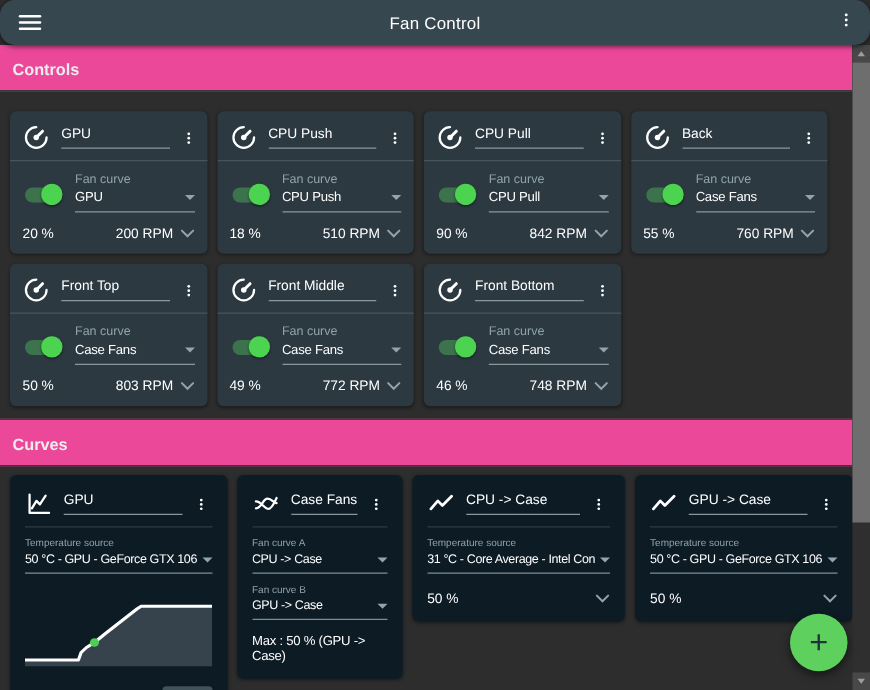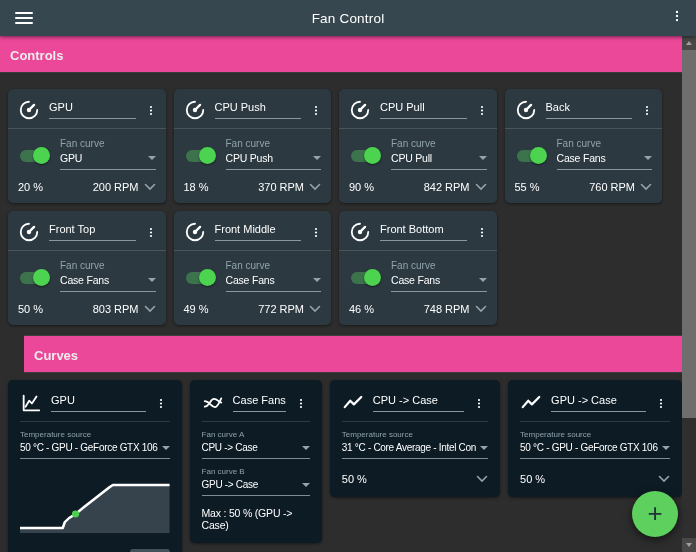--- a/index.html
+++ b/index.html
@@ -1,31 +1,31 @@
 <!DOCTYPE html>
 <html><head>
 <meta charset="utf-8">
 <style>
   * { margin:0; padding:0; box-sizing:border-box; }
   html,body { width:696px; height:552px; overflow:hidden; }
   body { font-family:"Liberation Sans", sans-serif; background:#2d2d2d; position:relative; color:#fff; }
 
   
   .app-bar { position:absolute; top:0; left:0; width:696px; height:36px; background:#37474f;
-             display:flex; align-items:center; z-index:5; box-shadow:0 1px 4px rgba(0,0,0,.55); }
+             display:flex; align-items:center; z-index:5; box-shadow:0 1px 4px rgba(0,0,0,.55);border-radius:12px; }
   .hamburger { margin-left:15px; display:flex; flex-direction:column; gap:3px; cursor:pointer; }
   .hamburger span { width:18px; height:2px; background:#fff; border-radius:1px; }
   .app-title { position:absolute; left:0; right:0; text-align:center; font-size:13.5px; font-weight:500; letter-spacing:.2px; }
   .app-kebab { margin-left:auto; margin-right:8px; padding:2px 4px; cursor:pointer; }
 
   .content { position:absolute; top:36px; left:0; right:14px; bottom:0; background:#2d2d2d; overflow:hidden; }
 
   .section-header { padding:12px 10px 9px; font-size:13px; font-weight:bold; color:#ededed;
                     background:#ec4899; border-bottom:1px solid #3a3a3a; }
-  .section-header.bordered-top { border-top:1px solid #3f3f3f;margin-left:24px; }
+  .section-header.bordered-top { border-top:1px solid #3f3f3f; }
 
   .cards { display:grid; grid-template-columns:repeat(4,1fr); gap:8px; padding:16px 20px 10px 8px; align-items:start; }
   .cards.curves-grid { padding-top:7px; }
 
   
   .ctl-card { background:#2c3941; border-radius:5px; padding:8px 0; box-shadow:0 1px 3px rgba(0,0,0,.45); }
   .card-header { display:flex; align-items:center; padding:2px 6px 0 10px; }
   .icon { display:flex; align-items:center; justify-content:center; flex:0 0 auto; }
   .card-header .icon { margin-right:9px; }
   .name-wrap { flex:1; min-width:0; margin-right:6px; }
@@ -172,21 +172,21 @@
         <div class="dd-label">Fan curve</div>
         <div class="dd-row">
           <span class="dd-value">CPU Push</span>
           <span class="caret"></span>
         </div>
       </div>
     </div>
     <div class="ctl-footer">
       <span class="pct">18 %</span>
       <span class="rpm-wrap">
-        <span class="rpm">370 RPM</span>
+        <span class="rpm">510 RPM</span>
         <svg width="12" height="8" viewBox="0 0 12 8">
               <polyline points="1.5,1.5 6,6 10.5,1.5" fill="none" stroke="#93a4ad" stroke-width="1.6" stroke-linecap="round"></polyline>
             </svg>
       </span>
     </div>
   </div>
       <div class="ctl-card">
     <div class="card-header">
       <span class="icon">
             <svg width="22" height="22" viewBox="0 0 24 24">

